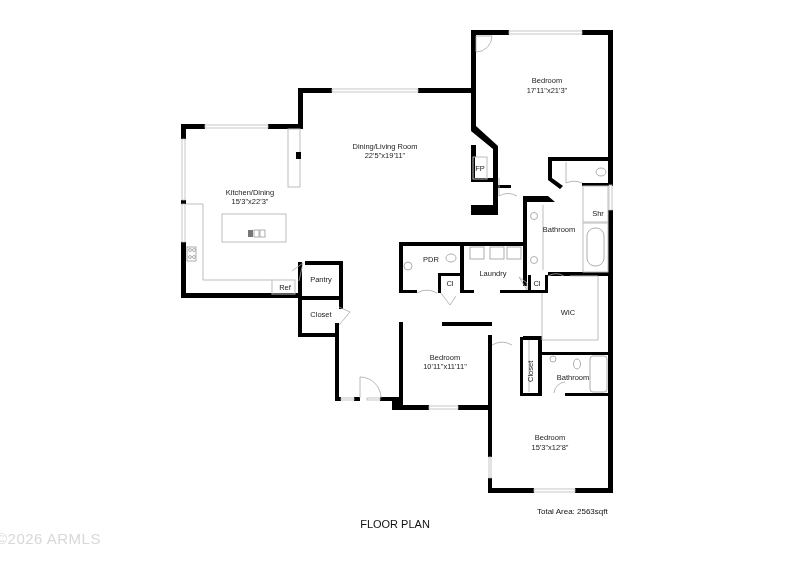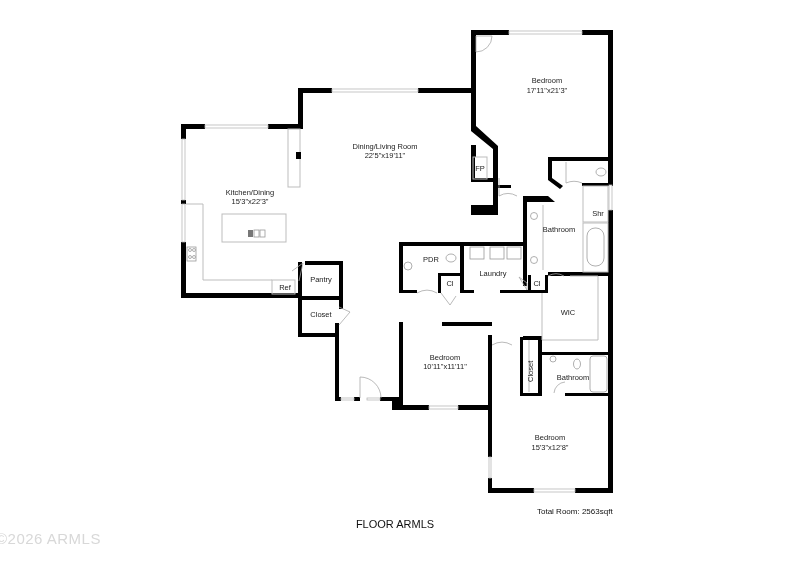--- a/index.html
+++ b/index.html
@@ -197,15 +197,15 @@
     <text class="lbl" x="568" y="315">WIC</text>
     <text class="lbl" x="445" y="360">Bedroom</text>
     <text class="lbl" x="445" y="369">10'11"x11'11"</text>
     <text class="lbl-v" x="0" y="0" transform="translate(533,382) rotate(-90)">Closet</text>
     <text class="lbl" x="573" y="380">Bathroom</text>
     <text class="lbl" x="550" y="440">Bedroom</text>
     <text class="lbl" x="550" y="450">15'3"x12'8"</text>
   </g>
 </svg>
 
-<div class="total">Total Room: 2563sqft</div>
-<div class="title">FLOOR ARMLS</div>
+<div class="total">Total Area: 2563sqft</div>
+<div class="title">FLOOR PLAN</div>
 <div class="wm">©2026 ARMLS</div>
 
 </body></html>

